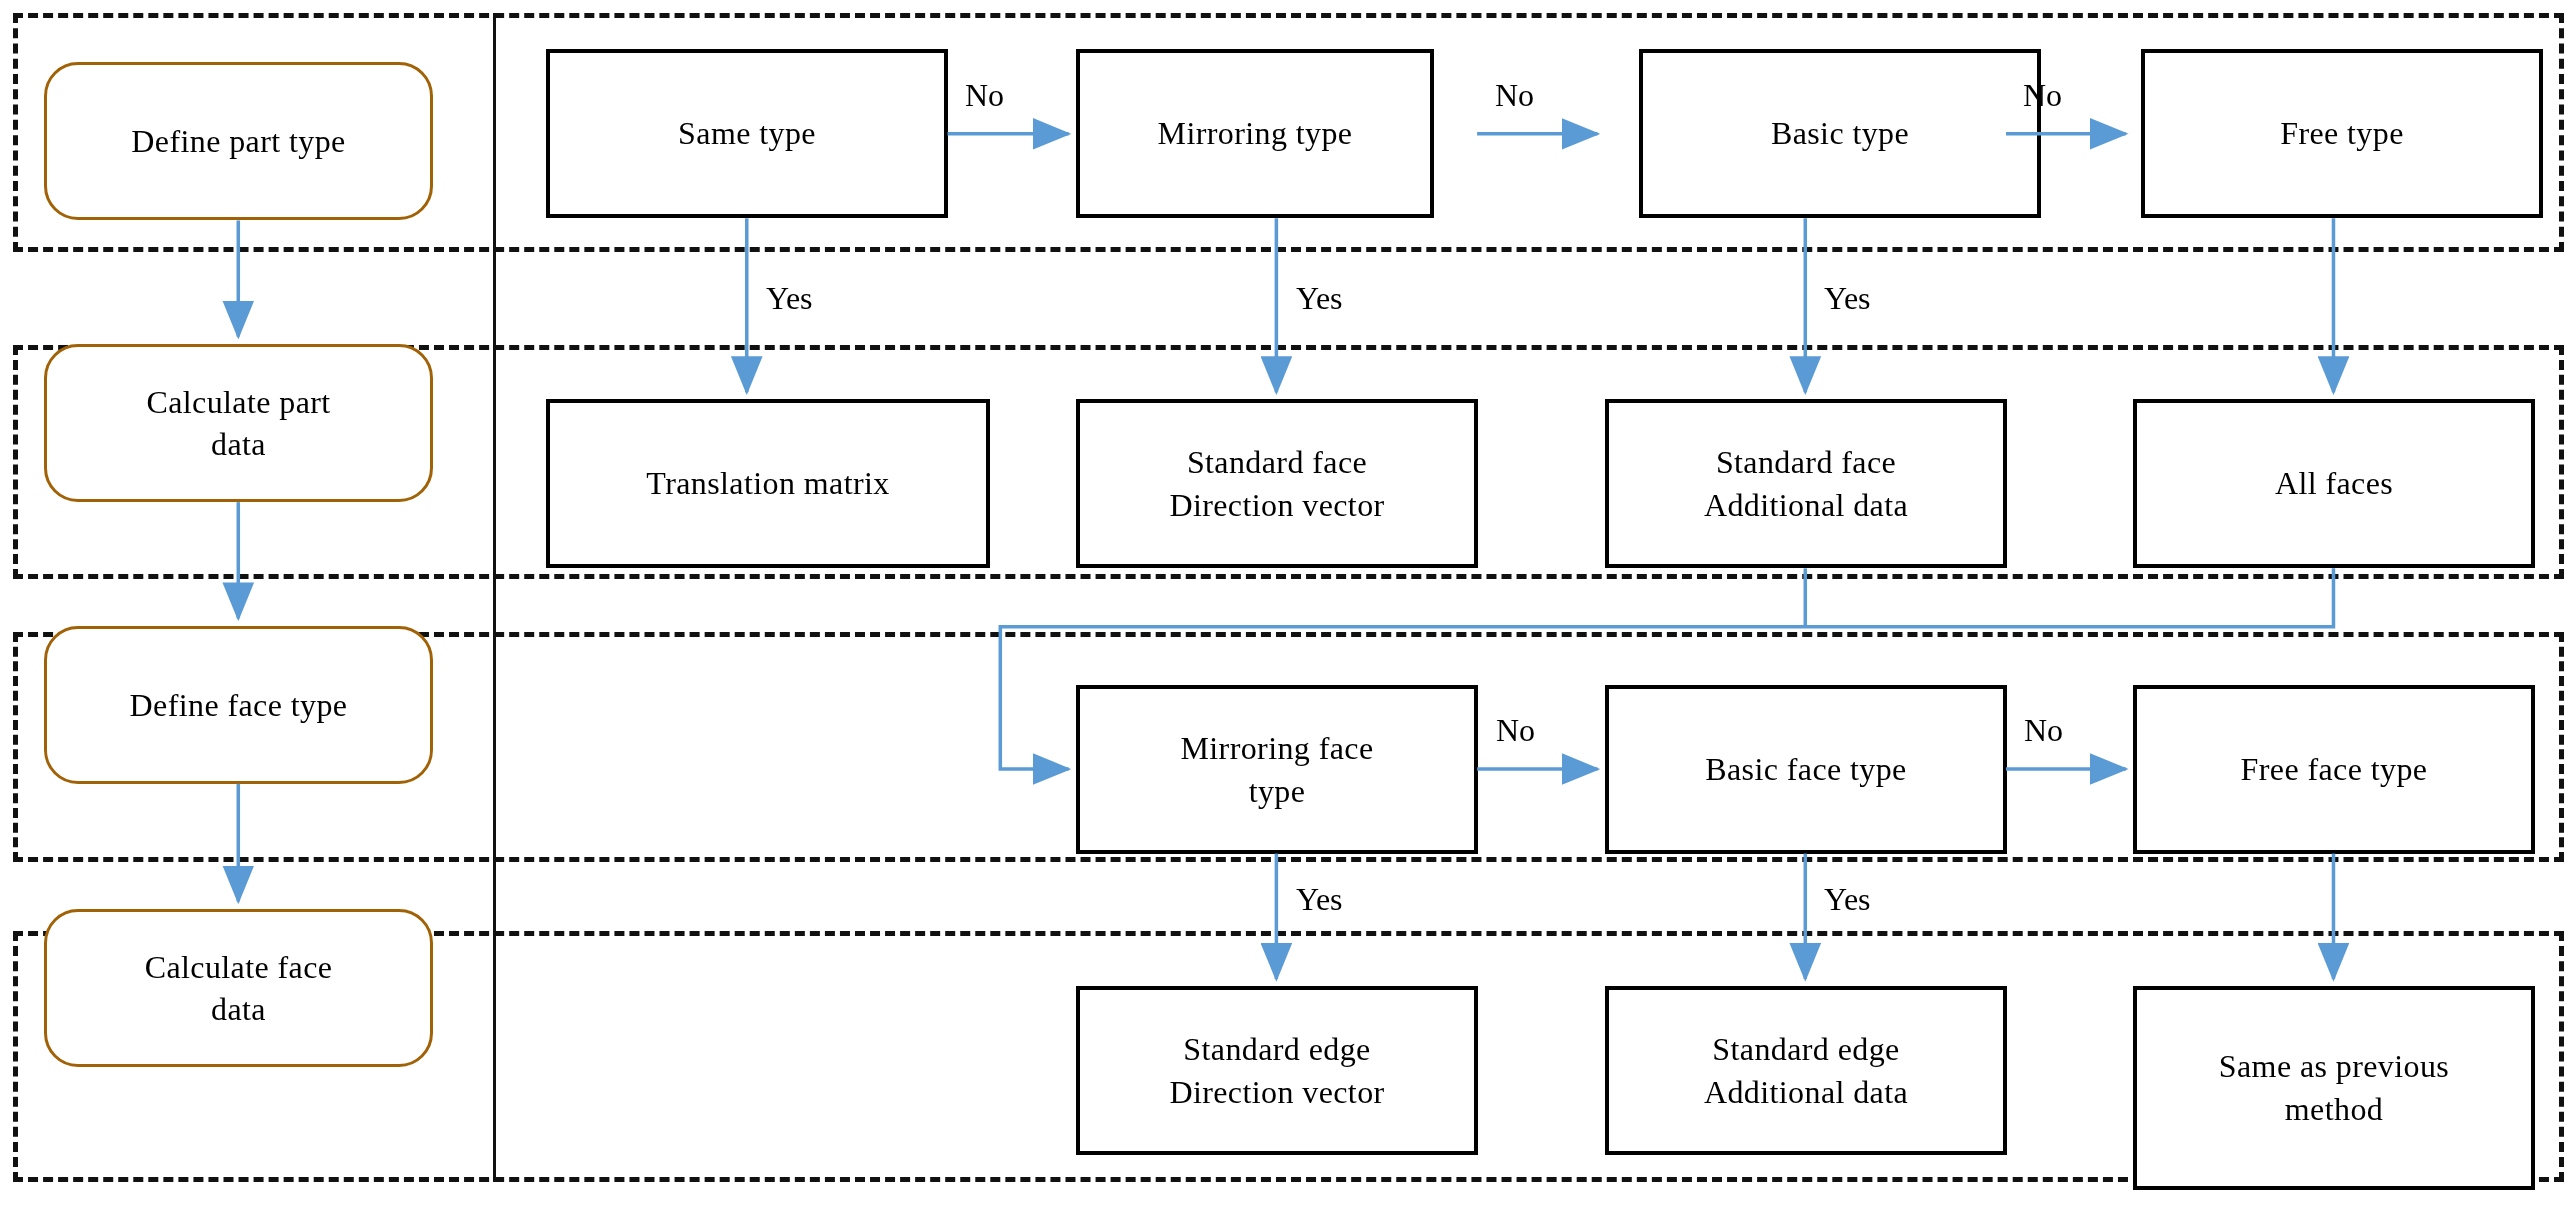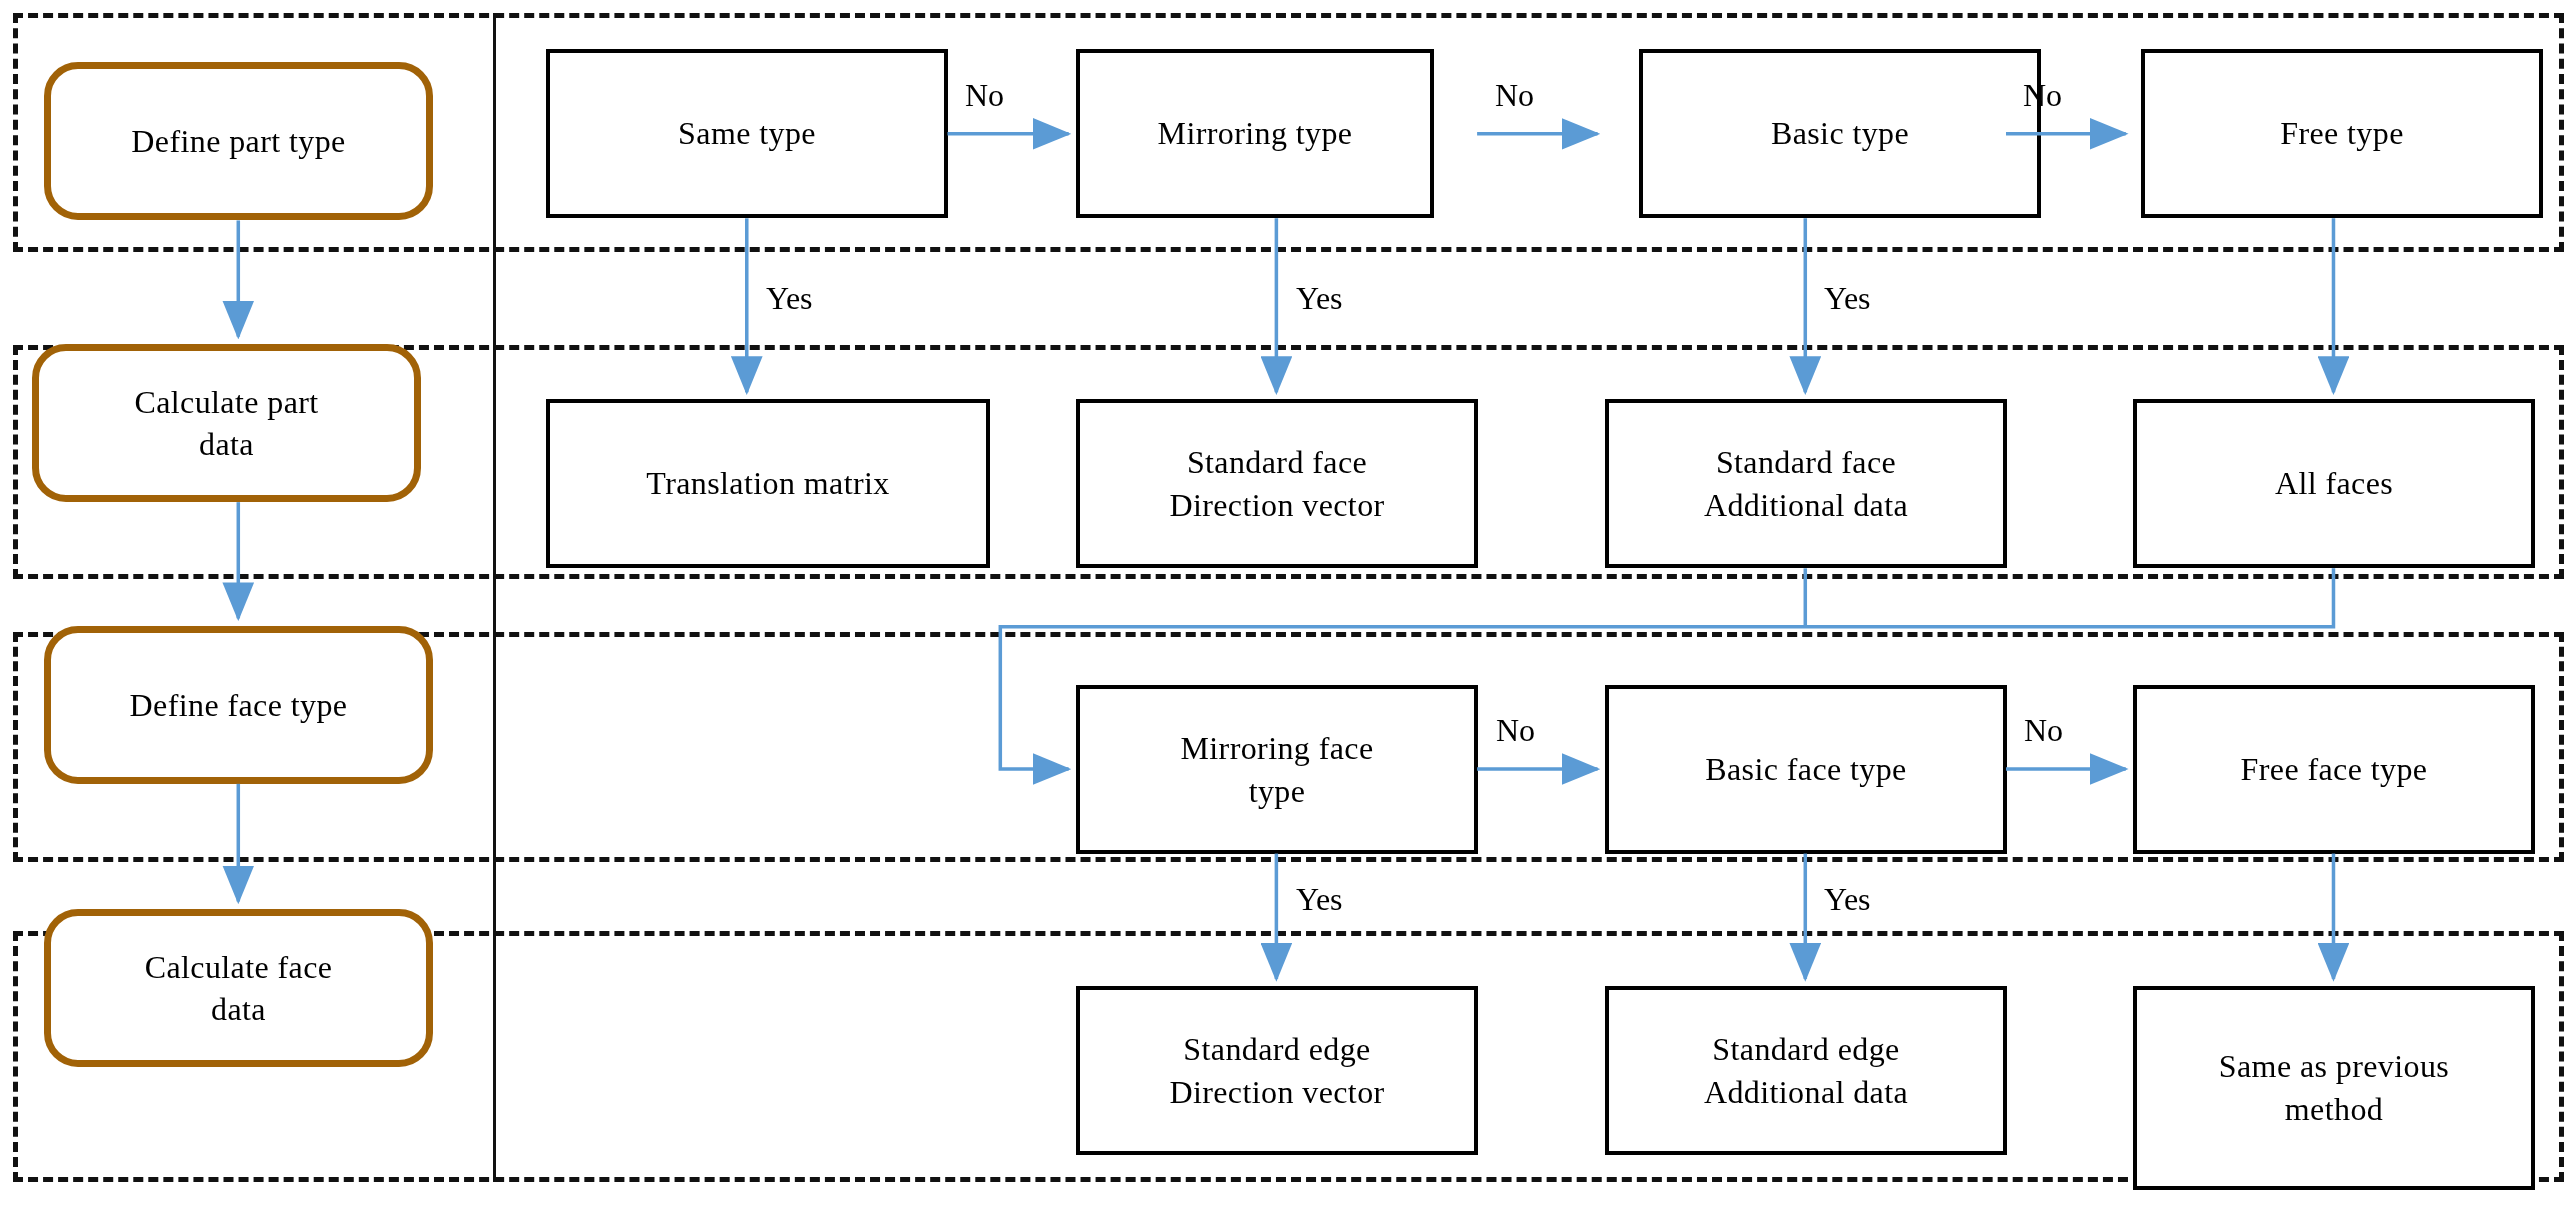--- a/index.html
+++ b/index.html
@@ -25,21 +25,21 @@
   
   .divider {
     position: absolute;
     background: #111111;
     width: 2.8px;
   }
   
   .term {
     position: absolute;
     box-sizing: border-box;
-    border: 7px solid #a16207;
+    border: 3px solid #a16207;
     border-radius: 34px;
     background: #ffffff;
     display: flex;
     align-items: center;
     justify-content: center;
     text-align: center;
     font-size: 32px;
     line-height: 1.32;
     color: #000000;
     letter-spacing: 0.4px;
@@ -86,21 +86,21 @@
   <div class="lane" style="left: 12.7px; top: 345px; width: 2551px; height: 234px;"></div>
   <div class="lane" style="left: 12.7px; top: 632px; width: 2551px; height: 230px;"></div>
   <div class="lane" style="left: 12.7px; top: 931px; width: 2551px; height: 251px;"></div>
 
   <div class="divider" style="left:493px; top:12.7px; height:1169px;"></div>
 
   <div class="term" style="left:44px; top:62px; width:389px; height:158px;">
     <span class="txt">Define part type</span>
   </div>
 
-  <div class="term" style="left:32px; top:344px; width:389px; height:158px;">
+  <div class="term" style="left:44px; top:344px; width:389px; height:158px;">
     <span class="txt">
       <span>Calculate part</span><br>
       <span>data</span>
     </span>
   </div>
 
   <div class="term" style="left:44px; top:626px; width:389px; height:158px;">
     <span class="txt">Define face type</span>
   </div>
 

